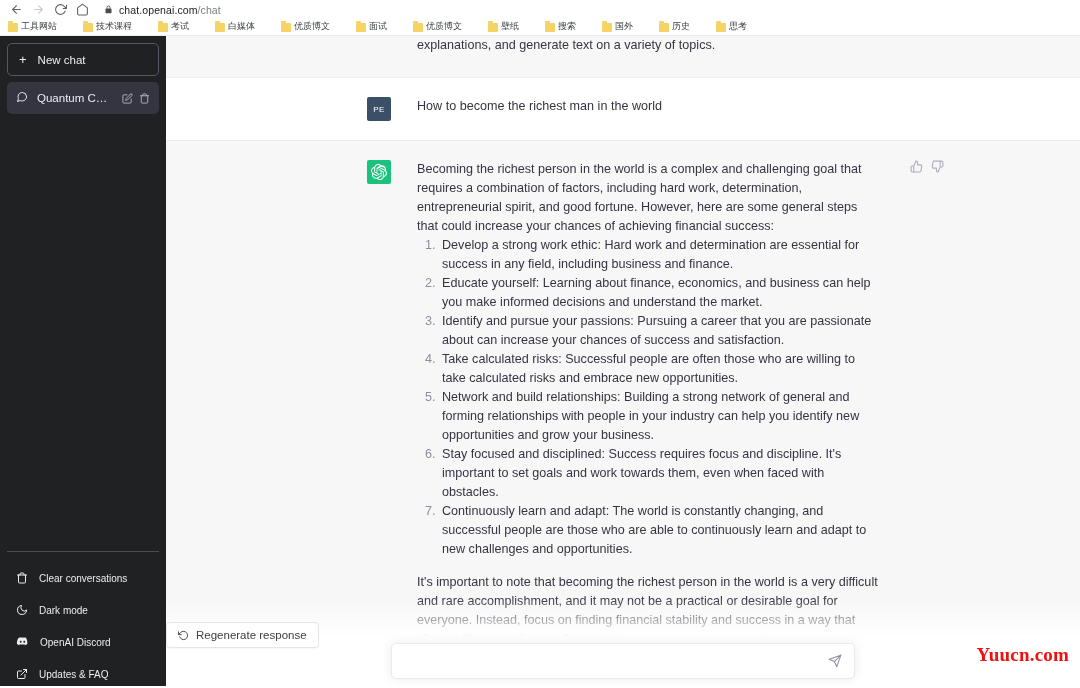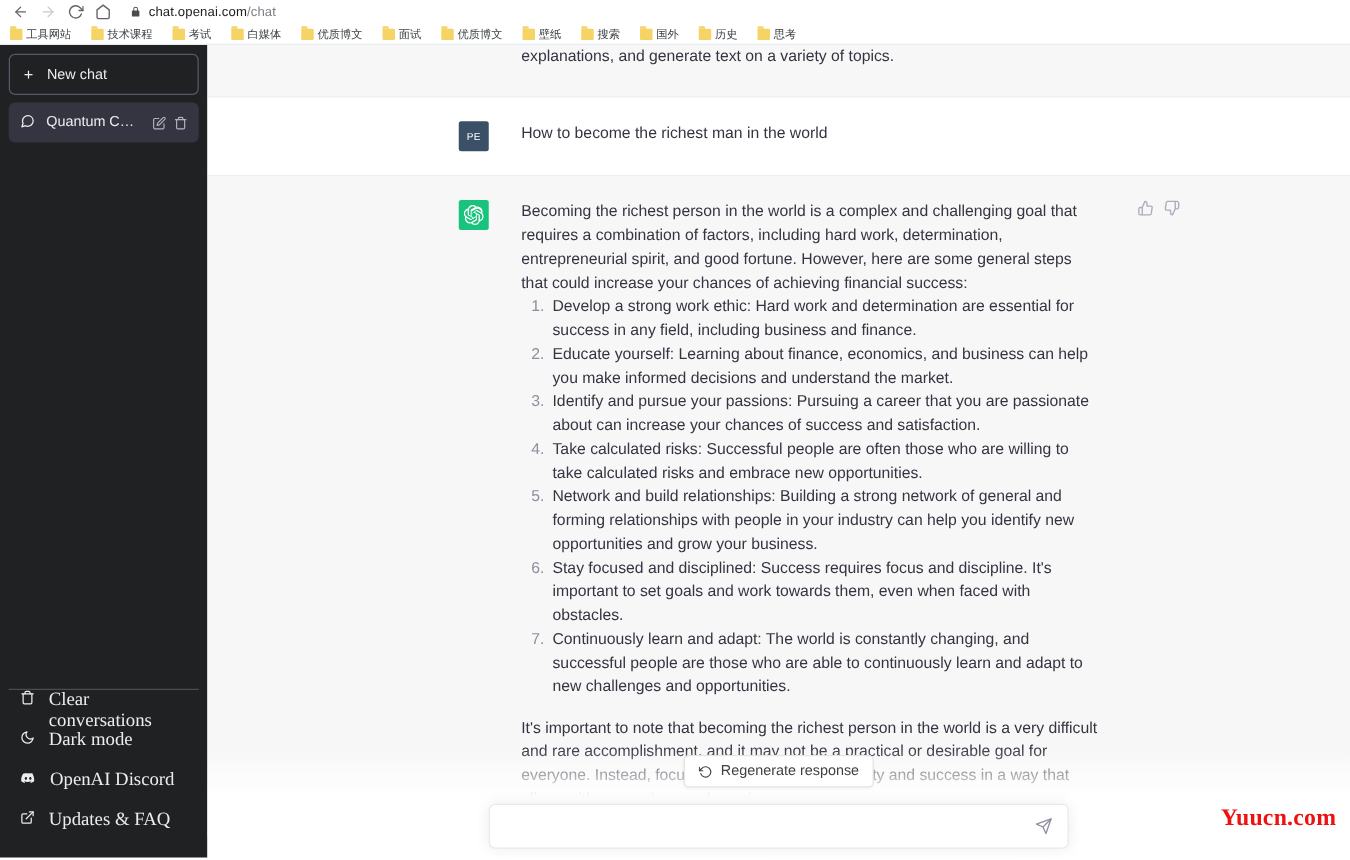--- a/index.html
+++ b/index.html
@@ -48,22 +48,23 @@
   #url-text .path { color: #7b7f83; }
 
   
   #bookmarks-bar {
     height: 17px;
     display: flex;
     align-items: center;
     padding: 0 4px;
     background: #ffffff;
     border-bottom: 1px solid #e8eaed;
-    gap: 8px;
+    gap: 18px;
     overflow: hidden;
+    font-family: Liberation Mono, monospace;
   }
   .bookmark {
     display: flex;
     align-items: center;
     gap: 3px;
     padding: 1px 4px;
     white-space: nowrap;
   }
   .folder-ico {
     width: 10px; height: 9px;
@@ -142,28 +143,27 @@
   .conv-actions svg { display:block; }
 
   #sidebar-spacer { flex: 1; }
 
   #sidebar-footer {
     border-top: 1px solid #4d4d4f;
     padding-bottom: 6px;
   }
   .footer-item {
     display: flex;
-    align-items: flex-start;
+    align-items: flex-end;
     gap: 11px;
     height: 32px;
     padding: 0 9px;
     border-radius: 5px;
     color: #ececf1;
-    font-size: 15px;
-    font-family: Liberation Serif, serif;
+    font-size: 10px;
   }
   .footer-item svg { display: block; flex:none; }
 
   
   #main {
     flex: 1;
     height: 650px;
     position: relative;
     background: #ffffff;
     overflow: hidden;
@@ -235,24 +235,23 @@
   
   #composer-zone {
     position: absolute;
     left: 0; right: 0; bottom: 0;
     height: 88px;
     background: linear-gradient(180deg, rgba(255,255,255,0) 0%, #ffffff 45%);
     pointer-events: none;
   }
   #regen-wrap {
     position: absolute;
-    bottom: 56px;
+    bottom: 38px;
     width: 100%;
     display: flex;
-    justify-content: center;
     pointer-events: auto;
   }
   #regen-btn {
     display: flex;
     align-items: center;
     gap: 7px;
     background: #ffffff;
     border: 1px solid #e5e5e6;
     border-radius: 4px;
     padding: 6px 11px;

